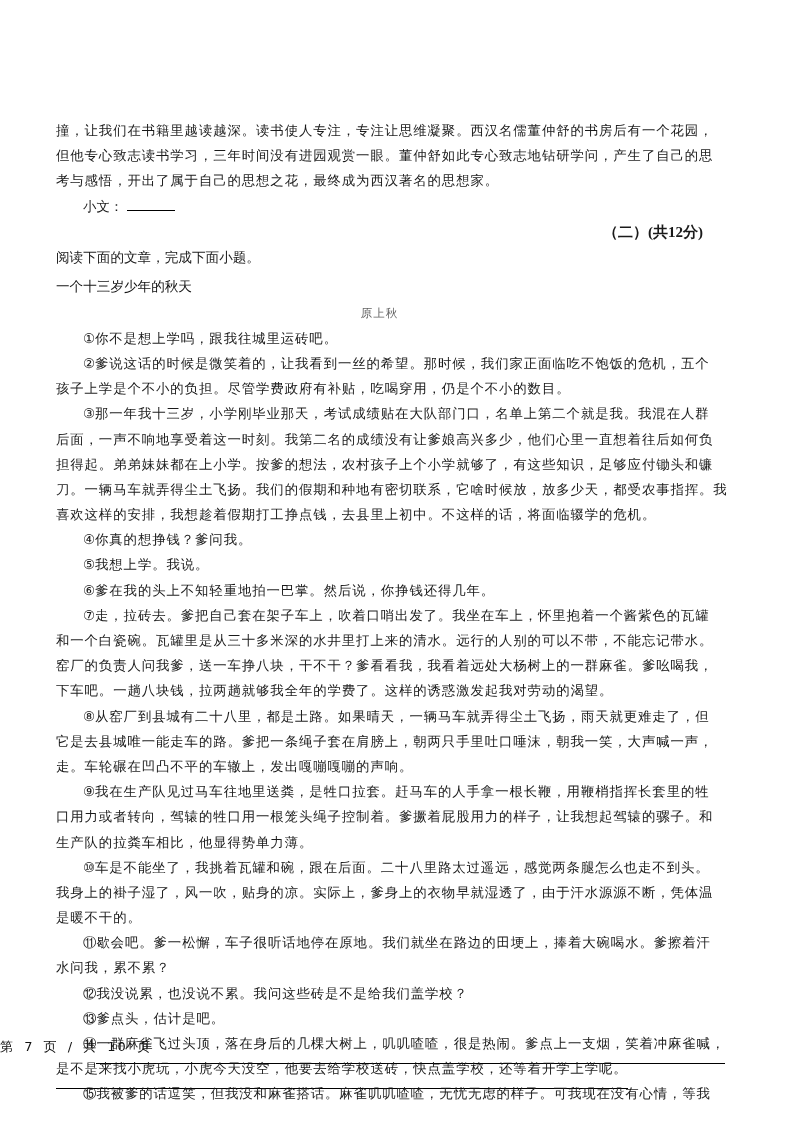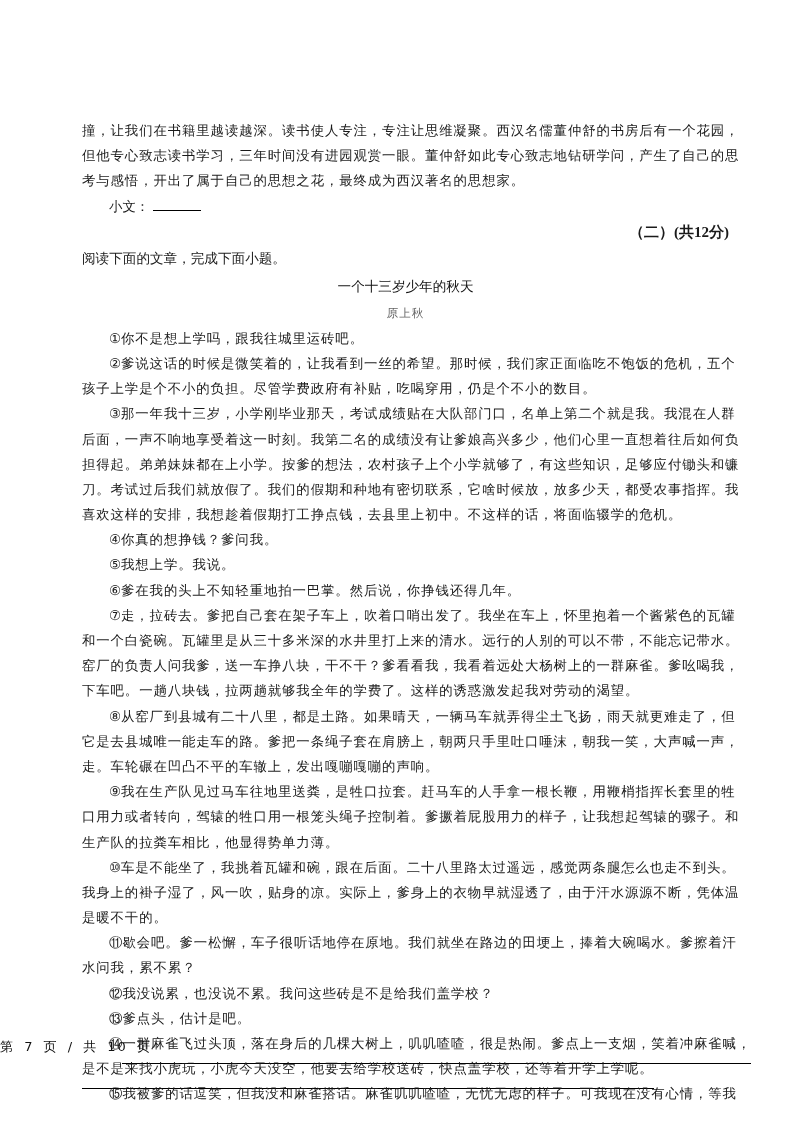--- a/index.html
+++ b/index.html
@@ -1,36 +1,36 @@
 <!DOCTYPE html>
 <html><head>
 <meta charset="utf-8">
 <style>
   html, body { margin: 0; padding: 0; background: #ffffff; }
   body {
     width: 793px; height: 1122px; position: relative; overflow: hidden;
     font-family: "DejaVu Serif", "Liberation Serif", serif;
     color: #1a1a1a;
   }
-  .page { position: absolute; left: 82px; top: 118px; width: 647px; }
+  .page { position: absolute; left: 56px; top: 118px; width: 647px; }
   .line {
     font-size: 13.4px; line-height: 25.2px; height: 25.2px;
     white-space: nowrap; letter-spacing: 0.9px; overflow: visible;
   }
   .indent { padding-left: 27px; }
   .section-head {
     font-family: "Liberation Serif", "DejaVu Serif", serif; font-weight: bold;
     font-size: 15px; line-height: 26px; height: 26px; letter-spacing: 0; margin-left: -2px; text-align: right;
   }
   .instruction {
-    font-family: Liberation Sans, sans-serif; font-size: 13.6px;
+    font-family: Liberation Mono, monospace; font-size: 13.6px;
     line-height: 28px; height: 28px; letter-spacing: 0;
   }
   .title {
-    text-align: center; font-family: "DejaVu Sans", "Liberation Sans", sans-serif;
+    text-align: left; font-family: "DejaVu Sans", "Liberation Sans", sans-serif;
     font-size: 13.6px; line-height: 27px; height: 27px; letter-spacing: 0; color: #111;
   }
   .author {
     text-align: center; font-family: "DejaVu Sans", "Liberation Sans", sans-serif;
     font-size: 11.5px; line-height: 26px; height: 26px; color: #666; letter-spacing: 1px;
   }
   .blank {
     display: inline-block; width: 48px; border-bottom: 1px solid #000;
     height: 14px; vertical-align: baseline; margin-left: 4px;
   }
@@ -59,21 +59,21 @@
   <div class="title">一个十三岁少年的秋天</div>
   <div class="author">原上秋</div>
 
   <div id="paras">
       <div class="line indent"><span class="num">①</span><span>你不是想上学吗，跟我往城里运砖吧。</span></div>
       <div class="line indent"><span class="num">②</span><span>爹说这话的时候是微笑着的，让我看到一丝的希望。那时候，我们家正面临吃不饱饭的危机，五个</span></div>
       <div class="line"><span>孩子上学是个不小的负担。尽管学费政府有补贴，吃喝穿用，仍是个不小的数目。</span></div>
       <div class="line indent"><span class="num">③</span><span>那一年我十三岁，小学刚毕业那天，考试成绩贴在大队部门口，名单上第二个就是我。我混在人群</span></div>
       <div class="line"><span>后面，一声不响地享受着这一时刻。我第二名的成绩没有让爹娘高兴多少，他们心里一直想着往后如何负</span></div>
       <div class="line"><span>担得起。弟弟妹妹都在上小学。按爹的想法，农村孩子上个小学就够了，有这些知识，足够应付锄头和镰</span></div>
-      <div class="line"><span>刀。考试过后我们就放假了。我们的假期和种地有密切联系，它啥时候放，放多少天，都受农事指挥。我</span></div>
+      <div class="line"><span>刀。一辆马车就弄得尘土飞扬。我们的假期和种地有密切联系，它啥时候放，放多少天，都受农事指挥。我</span></div>
       <div class="line"><span>喜欢这样的安排，我想趁着假期打工挣点钱，去县里上初中。不这样的话，将面临辍学的危机。</span></div>
       <div class="line indent"><span class="num">④</span><span>你真的想挣钱？爹问我。</span></div>
       <div class="line indent"><span class="num">⑤</span><span>我想上学。我说。</span></div>
       <div class="line indent"><span class="num">⑥</span><span>爹在我的头上不知轻重地拍一巴掌。然后说，你挣钱还得几年。</span></div>
       <div class="line indent"><span class="num">⑦</span><span>走，拉砖去。爹把自己套在架子车上，吹着口哨出发了。我坐在车上，怀里抱着一个酱紫色的瓦罐</span></div>
       <div class="line"><span>和一个白瓷碗。瓦罐里是从三十多米深的水井里打上来的清水。远行的人别的可以不带，不能忘记带水。</span></div>
       <div class="line"><span>窑厂的负责人问我爹，送一车挣八块，干不干？爹看看我，我看着远处大杨树上的一群麻雀。爹吆喝我，</span></div>
       <div class="line"><span>下车吧。一趟八块钱，拉两趟就够我全年的学费了。这样的诱惑激发起我对劳动的渴望。</span></div>
       <div class="line indent"><span class="num">⑧</span><span>从窑厂到县城有二十八里，都是土路。如果晴天，一辆马车就弄得尘土飞扬，雨天就更难走了，但</span></div>
       <div class="line"><span>它是去县城唯一能走车的路。爹把一条绳子套在肩膀上，朝两只手里吐口唾沫，朝我一笑，大声喊一声，</span></div>

